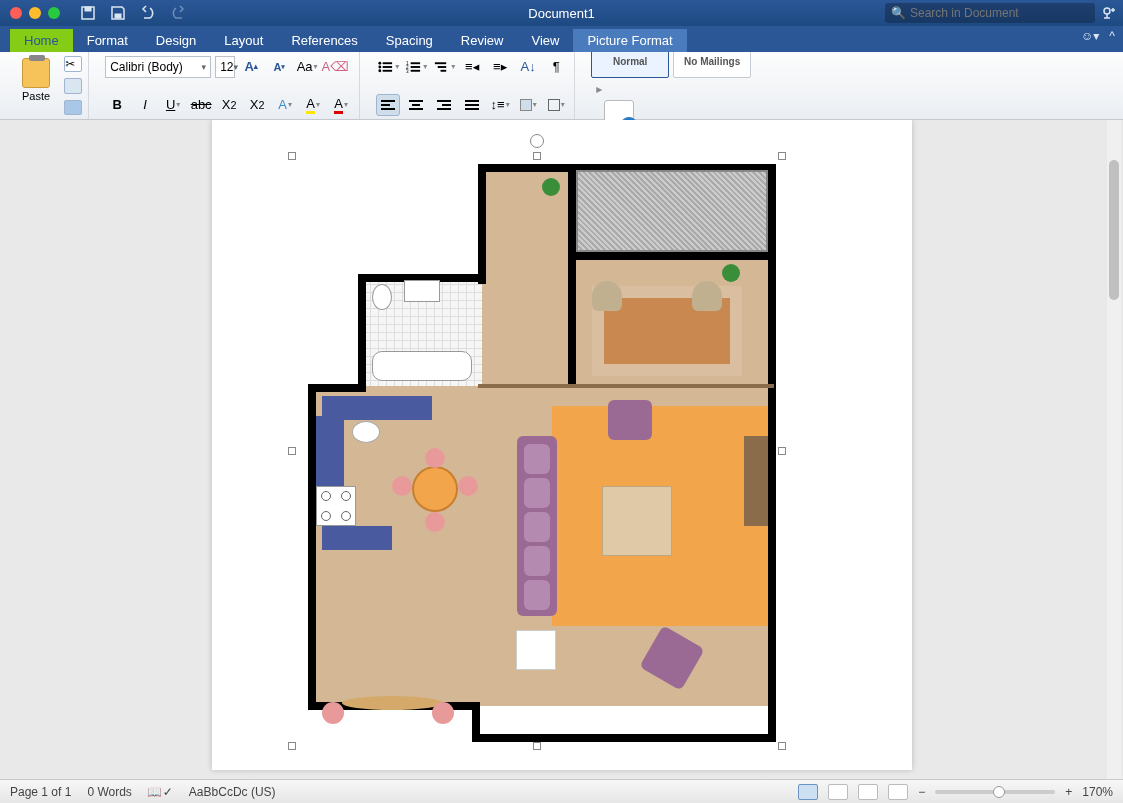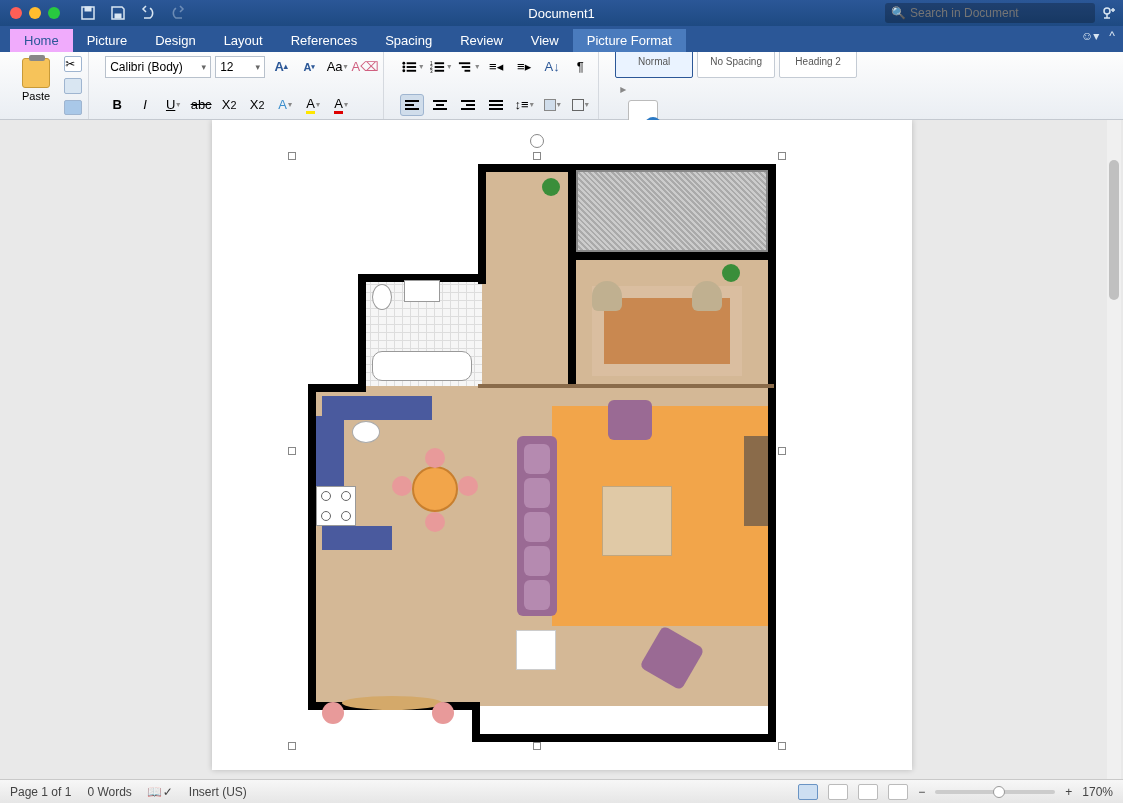--- a/index.html
+++ b/index.html
@@ -13,49 +13,49 @@
   .titlebar .icons { margin-left:20px; display:flex; gap:14px; align-items:center; }
   .titlebar .icon { width:16px; height:16px; fill:#d9e6f2; stroke:#d9e6f2; display:flex; align-items:center; justify-content:center; }
   .doc-title { position:absolute; left:50%; transform:translateX(-50%); font-size:13px; color:#fff; }
   .search-box { margin-left:auto; background:rgba(0,0,0,0.25); height:20px; width:210px; border-radius:3px; display:flex; align-items:center; padding:0 6px; color:#cfd8e3; }
   .search-box input { background:transparent; border:none; color:#cfd8e3; font-size:12px; width:100%; outline:none; }
   .share-icon { width:28px; display:flex; justify-content:center; align-items:center; color:#d9e6f2; }
 
   
   .tabs-row { height:26px; background:#2b5797; display:flex; align-items:flex-end; padding-left:10px; color:#fff; position:relative; }
   .tab { padding:4px 14px; font-size:13px; color:#fff; cursor:pointer; }
-  .tab.active-home { background:#f0abfc; color:#2b5797; }
+  .tab.active-home { background:#84cc16; color:#2b5797; }
   .tab.active-ctx { background:#4a7bbd; color:#fff; }
   .tabs-right { position:absolute; right:8px; top:3px; display:flex; gap:10px; align-items:center; }
 
   
   .ribbon { height:68px; background:linear-gradient(#fdfdfd,#eaeef3); border-bottom:1px solid #c4c9d0; display:flex; align-items:center; padding:0 8px; gap:10px; }
   .rgroup { display:flex; flex-direction:column; gap:16px; padding:4px 6px; border-right:1px solid #d5d9df; height:100%; justify-content:center; }
   .paste-big { display:flex; flex-direction:column; align-items:center; gap:2px; padding:2px 8px; }
   .paste-big .clipboard { width:28px; height:30px; background:#f6c35a; border:1px solid #c89a38; border-radius:3px; position:relative; }
   .paste-big .clipboard:before{content:"";position:absolute;top:-4px;left:6px;width:16px;height:6px;background:#888;border-radius:2px;}
   .small-icons-col { display:flex; flex-direction:column; gap:6px; }
   .sicon { width:18px; height:16px; background:#d9e6f2; border:1px solid #9fb5d0; border-radius:2px; }
 
   .font-row { display:flex; gap:4px; align-items:center; }
   .combo { height:22px; border:1px solid #b8c1cc; background:#fff; font-size:12px; padding:0 4px; display:flex; align-items:center; }
-  .combo.font { width:106px; } .combo.size { width:50px; }
+  .combo.font { width:106px; } .combo.size { width:20px; }
   .combo .arrow { margin-left:auto; font-size:9px; color:#666; }
   .tinybtn { width:24px; height:22px; border:1px solid transparent; display:flex; align-items:center; justify-content:center; border-radius:3px; font-size:13px; background:transparent; }
   .dropdown-arrow{font-size:8px;color:#888;margin-left:1px;}
 
   .para-row{display:flex;gap:4px;align-items:center;}
   .grid-icon{width:18px;height:14px;}
 
   .styles-group{display:flex;gap:4px;align-items:stretch;}
   .style-card{width:78px;height:52px;border:1px solid #c4cbd4;background:#fff;display:flex;flex-direction:column;align-items:center;justify-content:center;font-size:10px;border-radius:2px;}
   .style-card.sel{border:1px solid #2b5797;background:#eaf3ff;}
   .style-card .preview{font-size:12px;}
   .style-card .preview.blue{color:#2b5797;font-size:13px;}
-  .style-card .label{margin-top:4px;color:#555;}
+  .style-card .label{margin-top:4px;color:#555;font-weight:bold;}
   .styles-pane{display:flex;flex-direction:column;align-items:center;width:56px;font-size:10px;}
   .styles-pane .sp-icon{width:30px;height:30px;background:#fff;border:1px solid #bbb;border-radius:3px;position:relative;}
   .styles-pane .sp-icon:after{content:"";position:absolute;right:-4px;bottom:-4px;width:16px;height:16px;background:#2b79c4;border-radius:50%;}
 
   
   .doc-area { position:absolute; top:120px; bottom:24px; left:0; right:0; background:#e9e9e9; overflow:auto; display:flex; justify-content:center; }
   .page { width:700px; background:#fff; margin-top:0; box-shadow:0 0 6px rgba(0,0,0,0.2); position:relative; height:650px; }
 
   
   .selection { position:absolute; left:80px; top:36px; width:490px; height:590px; }
@@ -143,21 +143,21 @@
   <div class="share-icon">
     <svg width="18" height="18" viewBox="0 0 18 18">
         <circle cx="7" cy="7" r="3" fill="none" stroke="#d9e6f2" stroke-width="1.5"></circle>
         <path d="M7 10v4M4 14h6M13 4v4M11 6h4" stroke="#d9e6f2" stroke-width="1.5"></path>
       </svg>
   </div>
 </div>
 
 <div class="tabs-row">
   <div class="tab active-home">Home</div>
-  <div class="tab">Picture</div>
+  <div class="tab">Format</div>
   <div class="tab">Design</div>
   <div class="tab">Layout</div>
   <div class="tab">References</div>
   <div class="tab">Spacing</div>
   <div class="tab">Review</div>
   <div class="tab">View</div>
   <div class="tab active-ctx">Picture Format</div>
   <div class="tabs-right">
     <div style="color:#d9e6f2;">☺▾</div>
     <div style="color:#d9e6f2;">^</div>
@@ -300,25 +300,21 @@
   </div>
 
   <div class="rgroup styles-group" style="border-right:none;">
     <div id="styles-container" style="display:flex;gap:4px;">
         <div class="style-card sel">
           <div class="preview">AaBbCcDdEe</div>
           <div class="label">Normal</div>
         </div>
         <div class="style-card">
           <div class="preview">AaBbCcDdEe</div>
-          <div class="label">No Spacing</div>
-        </div>
-        <div class="style-card">
-          <div class="preview blue">AaBbCcDdEe</div>
-          <div class="label">Heading 2</div>
+          <div class="label">No Mailings</div>
         </div>
       </div>
     <div style="width:16px;display:flex;align-items:center;justify-content:center;color:#888;">▸</div>
     <div class="styles-pane">
       <div class="sp-icon"></div>
       <div style="margin-top:4px;text-align:center;line-height:1.1;">Styles Pane</div>
     </div>
   </div>
 </div>
 
@@ -415,21 +411,21 @@
 </div>
 
 <div class="vscroll">
   <div class="vthumb"></div>
 </div>
 
 <div class="statusbar">
   <span>Page 1 of 1</span>
   <span>0 Words</span>
   <span>📖✓</span>
-  <span>Insert (US)</span>
+  <span>AaBbCcDc (US)</span>
   <div class="right">
     <div class="view-btn active"></div>
     <div class="view-btn"></div>
     <div class="view-btn"></div>
     <div class="view-btn"></div>
     <span>−</span>
     <div class="zoom-slider">
         <div class="knob"></div>
       </div>
     <span>+</span>

